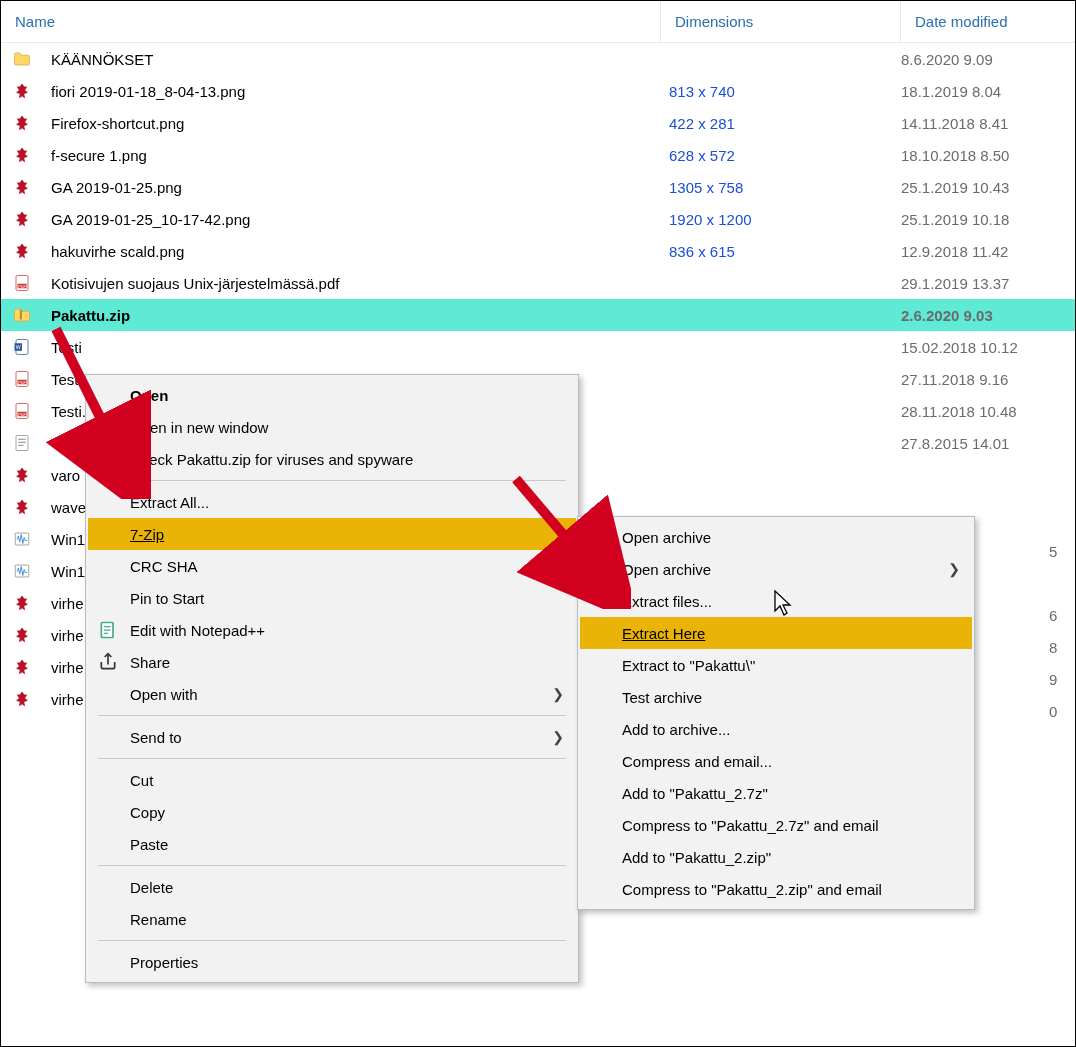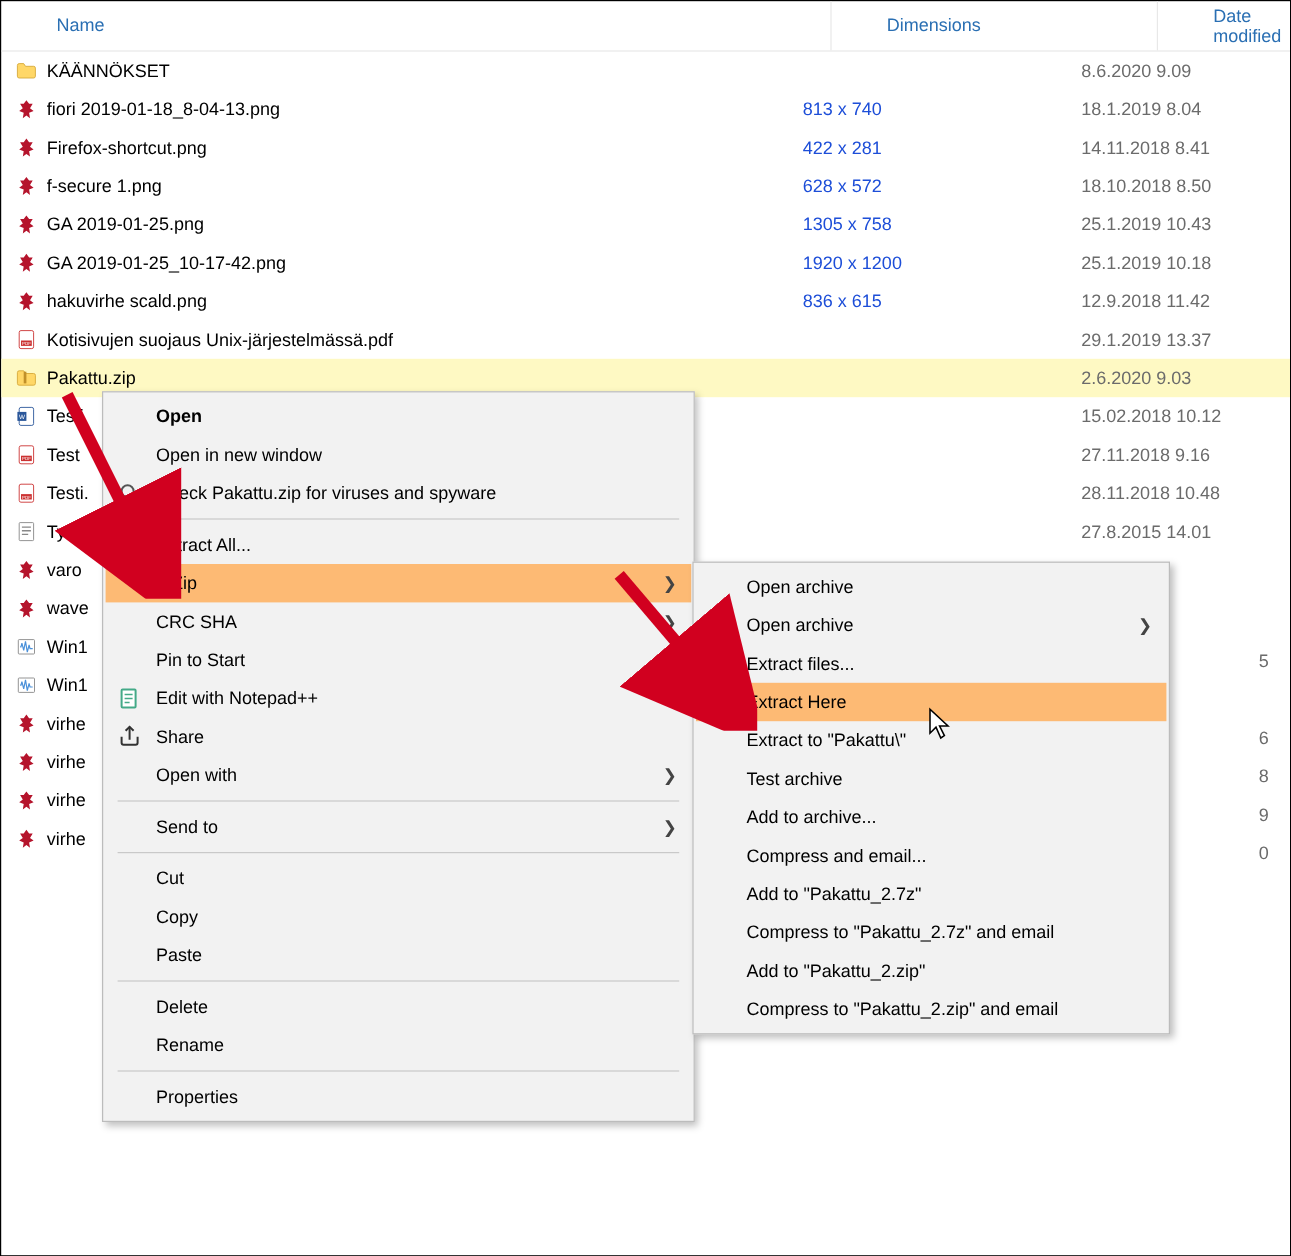--- a/index.html
+++ b/index.html
@@ -22,59 +22,59 @@
     font-size: 15px;
     color: #2a6fb3;
     border-bottom: 1px solid #e8e8e8;
   }
   .header .col {
     padding: 0 14px;
     height: 100%;
     display: flex;
     align-items: center;
     border-right: 1px solid #e8e8e8;
-    margin-left: 32px;
   }
   .header .col-name { flex: 0 0 660px; }
   .header .col-dim  { flex: 0 0 240px; }
   .header .col-date { flex: 1; border-right: none; }
   .row {
     display: flex;
     align-items: center;
     height: 32px;
     padding: 0 12px;
     font-size: 15px;
   }
-  .row.selected { background: #fef9c3; }
-  .row .cell-name { flex: 0 0 648px; display: flex; align-items: center; gap: 8px; overflow: hidden; white-space: nowrap; }
+  .row.selected { background: #5eead4; font-weight: bold; }
+  .row .cell-name { flex: 0 0 648px; display: flex; align-items: center; gap: 20px; overflow: hidden; white-space: nowrap; }
   .row .cell-dim  { flex: 0 0 240px; color: #1d4ed8; padding-left: 8px; }
   .row .cell-date { flex: 1; color: #6b6b6b; }
   .icon { width: 18px; height: 18px; flex: 0 0 18px; display: inline-flex; align-items: center; justify-content: center; }
 
   
   .folder-icon svg, .zip-icon svg, .pdf-icon svg, .doc-icon svg, .txt-icon svg, .audio-icon svg, .png-icon svg { width: 18px; height: 18px; }
 
   
   .menu {
     position: absolute;
     background: #f2f2f2;
     border: 1px solid #bcbcbc;
     box-shadow: 3px 3px 6px rgba(0,0,0,0.25);
     font-size: 15px;
     padding: 4px 2px;
+    margin-top: 48px;
   }
   .menu .item {
     display: flex;
     align-items: center;
     height: 32px;
     padding: 0 16px 0 42px;
     position: relative;
     white-space: nowrap;
   }
-  .menu .item.hover { background: #fdba74; }
+  .menu .item.hover { background: #eab308; text-decoration: underline; }
   .menu .item .arrow {
     position: absolute; right: 12px; top: 50%; transform: translateY(-50%);
     font-size: 14px; color: #444;
   }
   .menu .item .mi-icon {
     position: absolute; left: 10px; top: 50%; transform: translateY(-50%);
     width: 20px; height: 20px; display: flex; align-items: center; justify-content: center;
   }
   .menu .sep {
     height: 1px; background: #c9c9c9;

